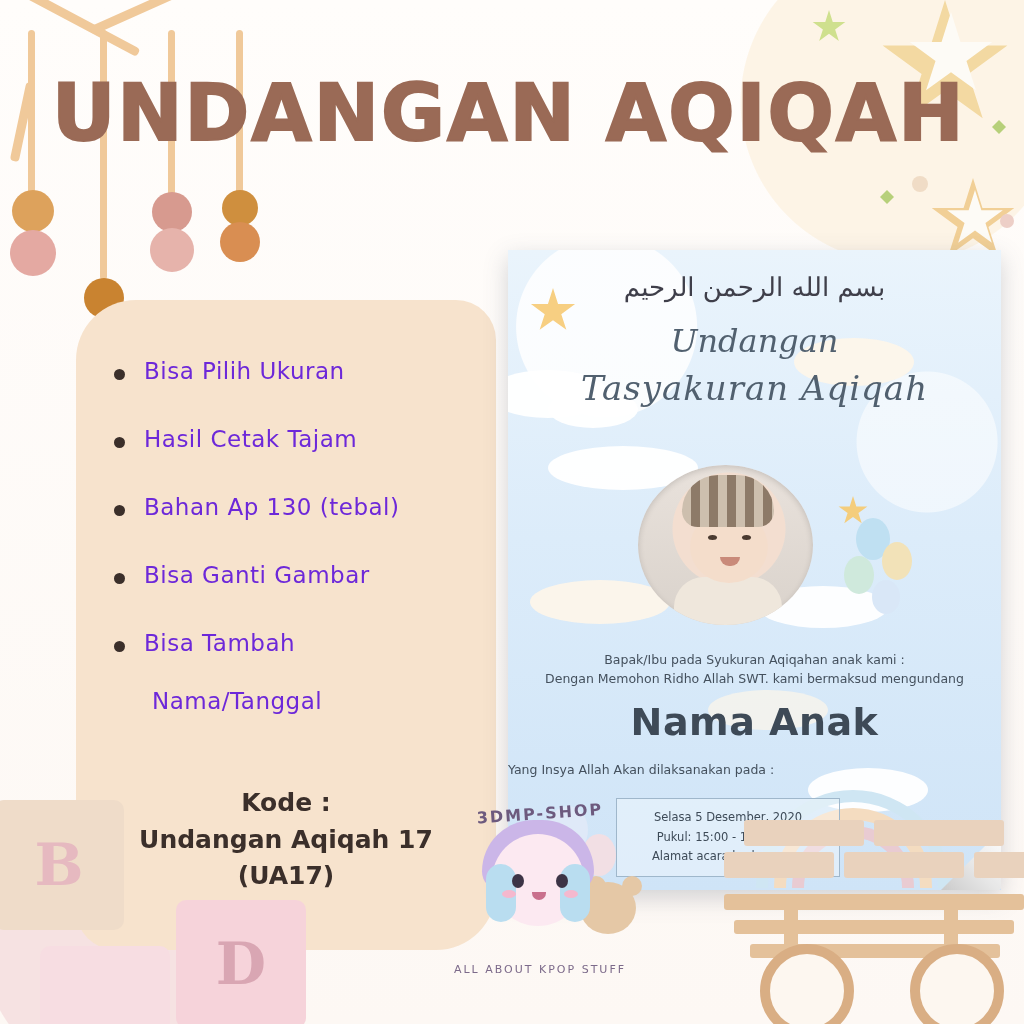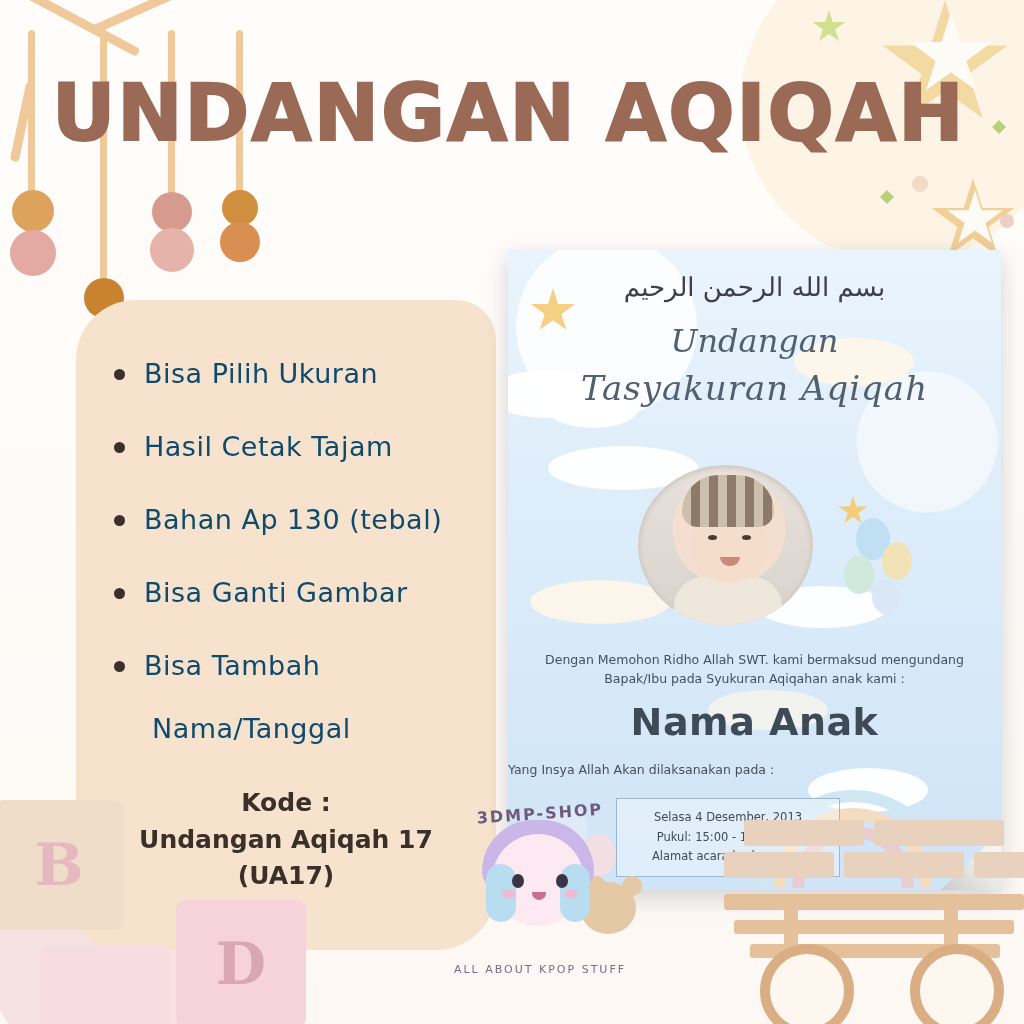--- a/index.html
+++ b/index.html
@@ -62,21 +62,21 @@
   .card{
     position:absolute;left:76px;top:300px;width:420px;height:650px;
     background:#f7e3cd;border-radius:60px 40px 60px 40px;
   }
   .feature-list{
     list-style:none;margin:0;padding:58px 0 0 34px;
   }
   .feature-list li{
     position:relative;padding-left:34px;margin-bottom:42px;
     font-family:"DejaVu Sans",sans-serif;
-    font-size:27px;color:#0c4a6e;letter-spacing:.5px;
+    font-size:23px;color:#6d28d9;letter-spacing:.5px;
   }
   .feature-list li::before{
     content:"";position:absolute;left:4px;top:11px;width:11px;height:11px;
     border-radius:50%;background:#3b2f2a;
   }
   .feature-list li .second{display:block;margin-top:32px;padding-left:8px;}
   .kode{
     position:absolute;left:0;right:0;bottom:56px;text-align:center;
     font-size:25px;font-weight:bold;color:#3b2f2a;line-height:1.45;
   }
@@ -284,29 +284,29 @@
     <div class="photo">
       <div class="baby-body"></div>
       <div class="baby-face"></div>
       <div class="baby-hat"></div>
       <div class="baby-eye" style="left:70px;"></div>
       <div class="baby-eye" style="left:104px;"></div>
       <div class="baby-mouth"></div>
     </div>
 
     <div class="desc">
+      <div>Bapak/Ibu pada Syukuran Aqiqahan anak kami :</div>
       <div>Dengan Memohon Ridho Allah SWT. kami bermaksud mengundang</div>
-      <div>Bapak/Ibu pada Syukuran Aqiqahan anak kami :</div>
     </div>
 
     <div class="nama">Nama Anak</div>
     <div class="yang">Yang Insya Allah Akan dilaksanakan pada :</div>
 
     <div class="detailbox">
-      <div>Selasa 4 Desember, 2013</div>
+      <div>Selasa 5 Desember, 2020</div>
       <div>Pukul: 15:00 - 17:00 WIB</div>
       <div>Alamat acara berlangsung</div>
     </div>
 
     <div class="curl"></div>
   </div>
 
   <div>
     <div class="block" style="left:-6px;top:800px;width:130px;height:130px;background:#efdcc9;">
       <span style="font-size:58px;">B</span>

